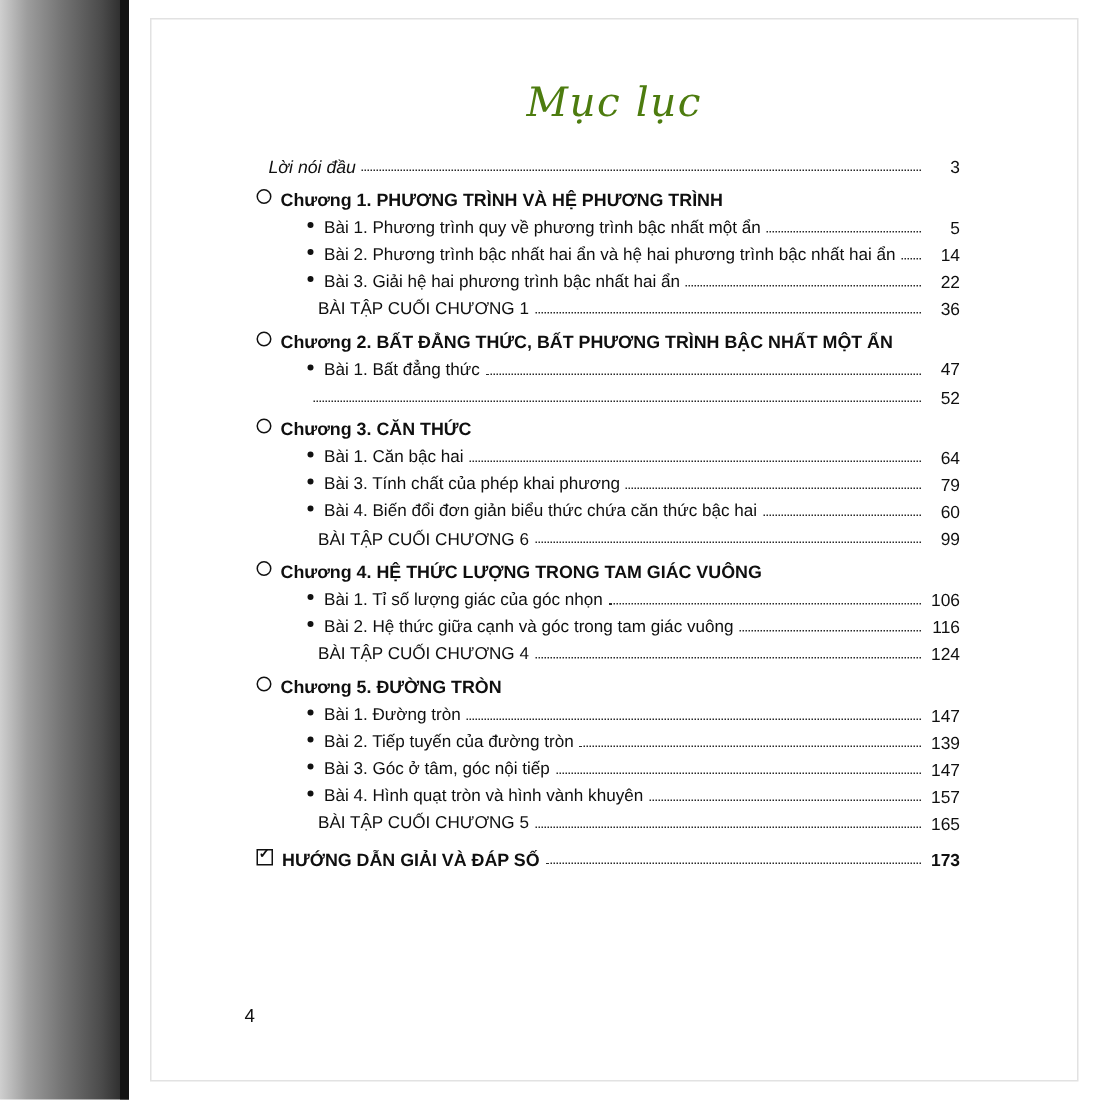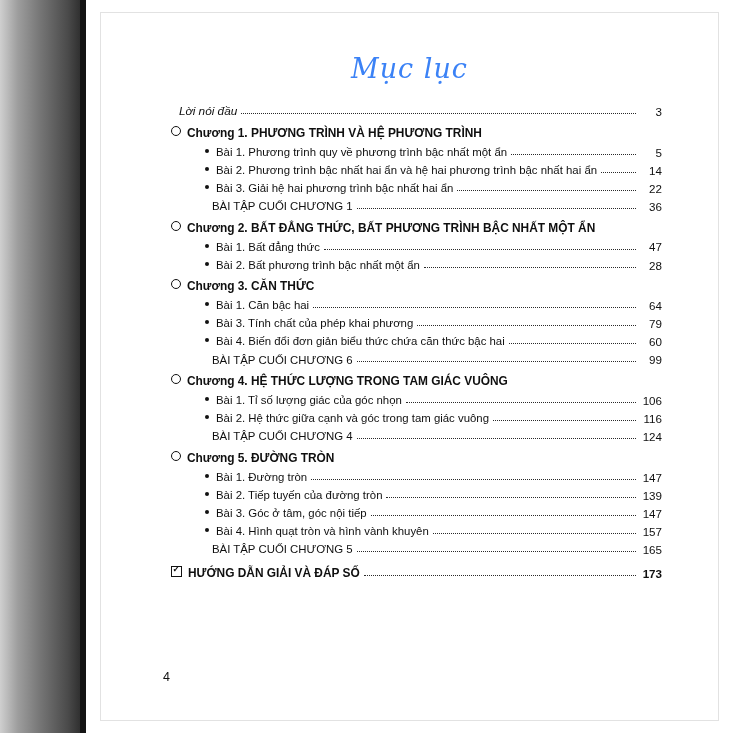--- a/index.html
+++ b/index.html
@@ -54,26 +54,26 @@
     background: #ffffff;
     border: 1px solid #e2e2e2;
     box-sizing: border-box;
   }
   .toc-title {
     text-align: center;
     font-family: "DejaVu Serif", serif;
     font-style: italic;
     font-size: 27px;
     letter-spacing: 1px;
-    color: #3b82f6;
+    color: #4d7c0f;
     margin-top: 40px;
     margin-bottom: 22px;
   }
   .toc {
-    margin: 0 56px 0 70px;
+    margin: 0 78px 0 70px;
     font-size: 11.6px;
     color: #0f0f0f;
   }
   .row {
     display: flex;
     align-items: flex-end;
     line-height: 1.0;
     white-space: nowrap;
   }
   .row .label {
@@ -230,23 +230,22 @@
 
         <div class="row row-chapter">
           <span class="label"><span class="bullet-ring"></span><span>Chương 2. BẤT ĐẲNG THỨC, BẤT PHƯƠNG TRÌNH BẬC NHẤT MỘT ẨN</span></span>
         </div>
         <div class="row row-lesson">
           <span class="label"><span class="bullet-dot"></span><span class="bai">Bài 1.</span> <span>Bất đẳng thức</span></span>
           <span class="dots"></span>
           <span class="page">47</span>
         </div>
         <div class="row row-lesson">
-          <span class="label"><span class="bullet-dot"></span><span class="bai">Bài 2.</span> <span>Bất phương trình bậc nhất một ẩn</span></span>
-          <span class="dots"></span>
-          <span class="page">28</span>
+          <span class="dots"></span>
+          <span class="page">52</span>
         </div>
 
         <div class="row row-chapter">
           <span class="label"><span class="bullet-ring"></span><span>Chương 3. CĂN THỨC</span></span>
         </div>
         <div class="row row-lesson">
           <span class="label"><span class="bullet-dot"></span><span class="bai">Bài 1.</span> <span>Căn bậc hai</span></span>
           <span class="dots"></span>
           <span class="page">64</span>
         </div>

